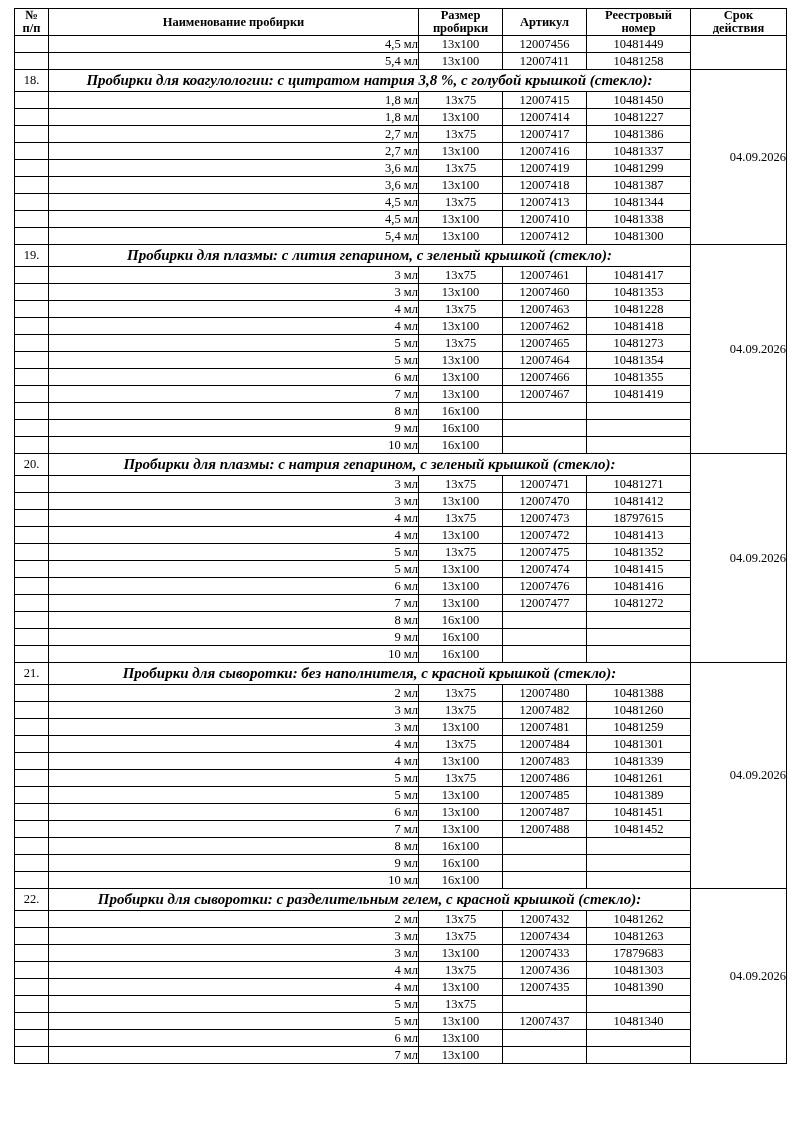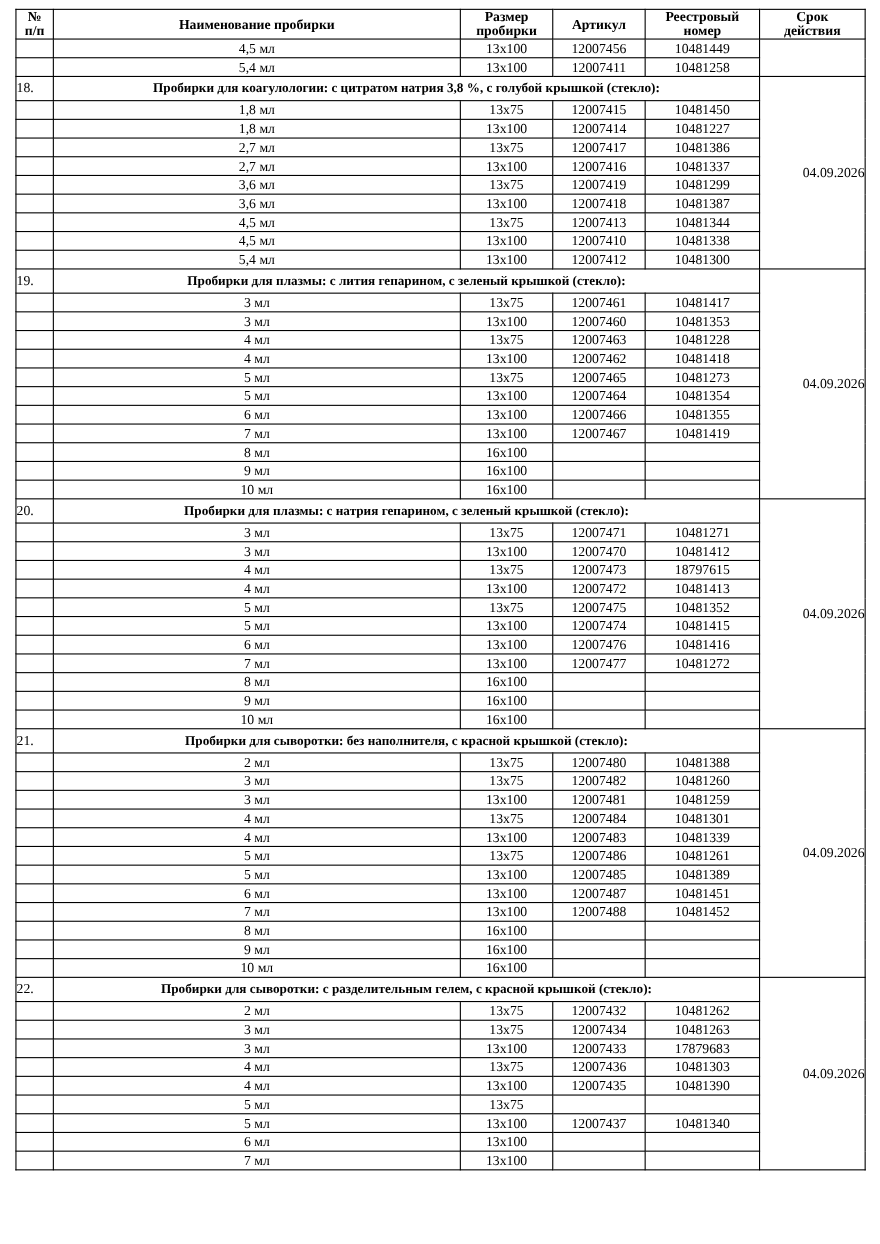--- a/index.html
+++ b/index.html
@@ -40,45 +40,46 @@
   }
   
   col.c-num    { width: 34px; }
   col.c-name   { width: 370px; }
   col.c-size   { width: 84px; }
   col.c-art    { width: 84px; }
   col.c-reg    { width: 104px; }
   col.c-term   { width: 96px; }
 
   td.num {
-    text-align: left;
+    text-align: center;
     font-size: 12.5px;
     vertical-align: top;
     padding-top: 1px;
   }
   td.name {
-    text-align: center;
+    text-align: right;
     padding: 1px 2px 1px 6px;
     height: 16px;
   }
   td.size, td.art, td.reg {
     text-align: center;
     height: 16px;
   }
   td.term {
     text-align: right;
     vertical-align: middle;
     font-size: 12.5px;
   }
   tr.group td.group-title {
     text-align: center;
     font-weight: bold;
     padding: 2px 2px;
     height: 17px;
-    font-size: 12px;
+    font-size: 15px;
+    font-style: italic;
   }
   .hdr-2line { display: block; }
 </style>
 </head>
 <body>
 
 <div class="page">
   <table class="spec">
     <colgroup>
       <col class="c-num">

